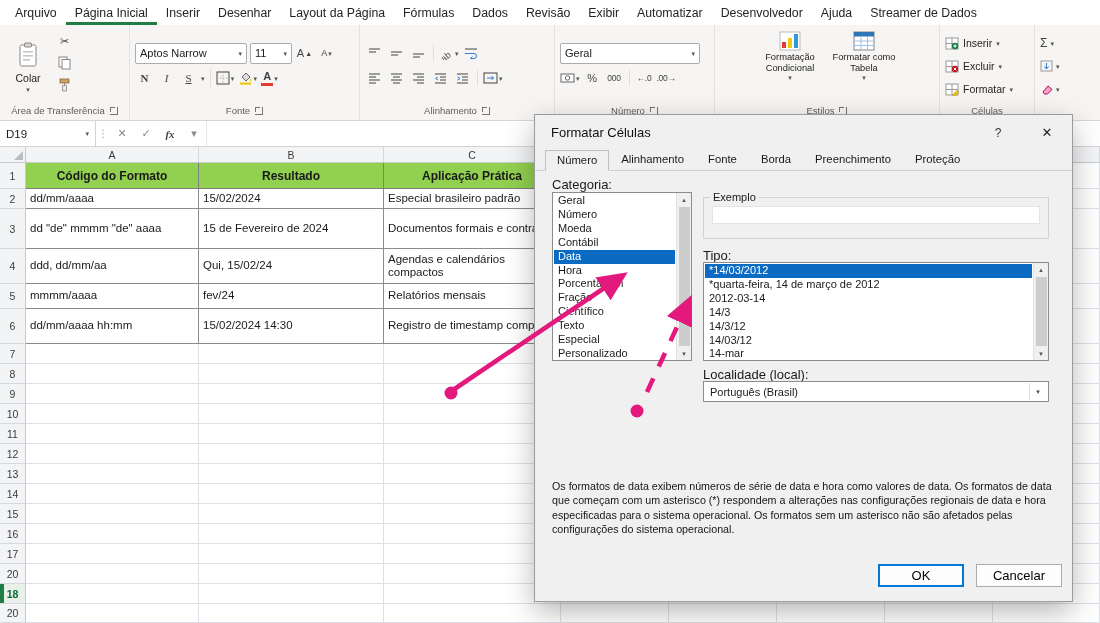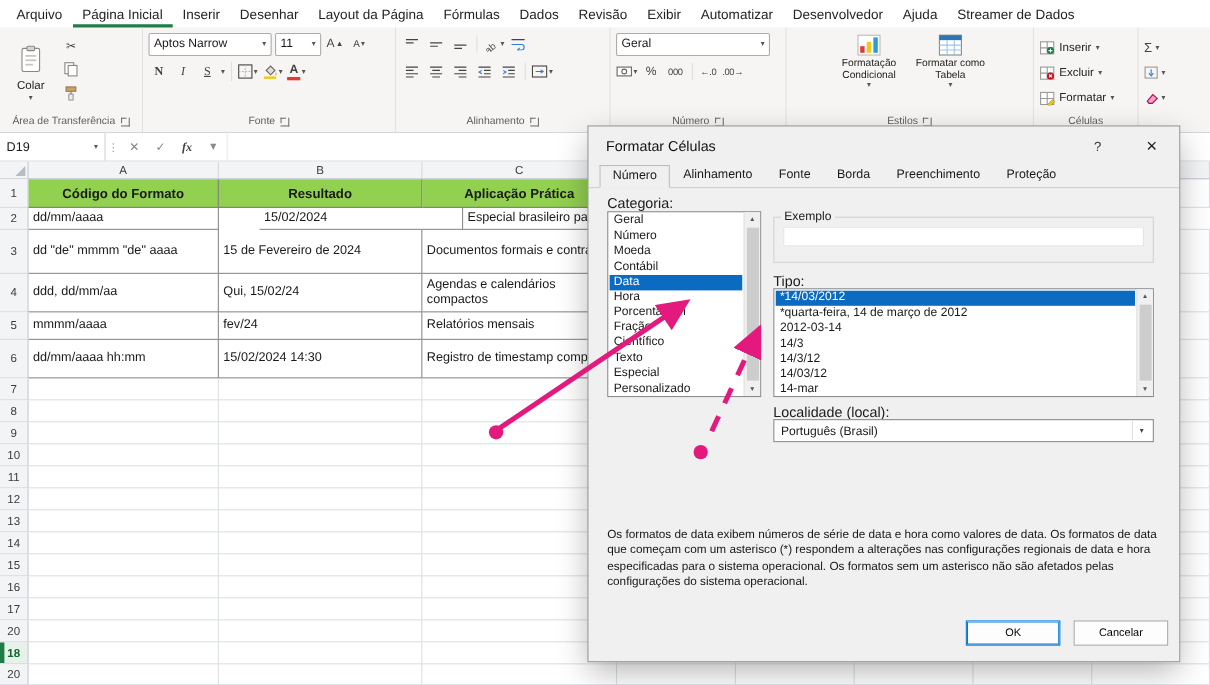--- a/index.html
+++ b/index.html
@@ -15,21 +15,21 @@
   .ribbon{height:96px;background:#F6F5F3;border-bottom:1px solid #D8D6D4;display:flex;}
   .rg{position:relative;border-right:1px solid #E4E2E0;display:flex;flex-direction:column;}
   .g-clip{width:130px}.g-font{width:230px}.g-align{width:195px}.g-num{width:160px}
   .g-sty{width:225px}.g-cells{width:95px}.g-edit{width:65px;border-right:none}
   .rg-c{flex:1;display:flex;padding:4px 5px 0;gap:4px;}
   .rg-l{height:17px;display:flex;align-items:center;justify-content:center;gap:5px;
         font-size:9.5px;color:#5F5D5B;padding-bottom:2px;}
   .lnch{width:8px;height:8px;border-right:1.4px solid #767472;border-bottom:1.4px solid #767472;position:relative;}
   .lnch::before{content:"";position:absolute;left:0;top:0;width:4px;height:4px;
         border-left:1.4px solid #767472;border-top:1.4px solid #767472;}
-  .col{display:flex;flex-direction:column;gap:2px;}
+  .col{display:flex;flex-direction:column;gap:2px;justify-content:center;}
   .rrow{display:flex;align-items:center;gap:3px;height:24px;}
   .bigbtn{width:46px;display:flex;flex-direction:column;align-items:center;justify-content:center;
         gap:2px;font-size:10.5px;color:#252423;border-radius:3px;padding-top:2px;}
   .ib{height:20px;min-width:19px;display:flex;align-items:center;justify-content:center;gap:1px;
         font-size:11px;color:#444;border-radius:2px;}
   .chev{font-size:7px;color:#555;line-height:1;}
   .combo{background:#fff;border:1px solid #ACACAC;height:21px;display:flex;align-items:center;
         justify-content:space-between;padding:0 4px;font-size:11px;border-radius:2px;}
   .vs{width:1px;background:#E1DFDD;height:40px;align-self:center;margin:0 2px;}
   .bld{font-weight:bold;font-family:"Liberation Serif",serif;}
@@ -95,21 +95,21 @@
   .example{position:absolute;left:168px;top:20px;width:346px;height:48px;border:1px solid #D2D2D2;}
   .example legend{font-size:11px;padding:0 3px;margin-left:6px;color:#1a1a1a;}
   .exbox{margin:3px 8px 0;height:18px;background:#fff;border:1px solid #E4E4E4;}
   .locselect{position:absolute;left:168px;top:210px;width:346px;height:21px;background:#fff;
         border:1px solid #8C8C8C;display:flex;align-items:center;justify-content:space-between;
         padding:0 2px 0 6px;font-size:11px;}
   .locselect .dd{width:17px;height:17px;display:flex;align-items:center;justify-content:center;
         border-left:1px solid #E0E0E0;color:#444;font-size:7px;}
   .ddesc{position:absolute;left:17px;right:20px;top:308px;font-size:10.7px;line-height:1.34;color:#161616;}
   .dfooter{position:absolute;right:10px;bottom:14px;display:flex;gap:12px;}
-  .dfooter button{width:86px;height:23px;font-size:10px;font-family:"Liberation Sans",sans-serif;
+  .dfooter button{width:86px;height:23px;font-size:13px;font-family:"Liberation Sans",sans-serif;
         background:#FDFDFD;border:1px solid #ABABAB;}
   .okbtn{border:1px solid var(--ok-blue) !important;box-shadow:inset 0 0 0 1px var(--ok-blue);}
 
   .arrows{position:absolute;left:0;top:0;z-index:60;pointer-events:none;}
 </style>
 </head>
 <body>
 
 <div>
 
@@ -460,21 +460,21 @@
           <div class="cell thead" style="width: 177px;">Aplicação Prática</div>
           <div class="cell" style="width: 108px;"></div>
           <div class="cell" style="width: 108px;"></div>
           <div class="cell" style="width: 108px;"></div>
           <div class="cell" style="width: 108px;"></div>
           <div class="cell" style="width: 107px;"></div>
         </div>
         <div class="grow" style="height: 20px;">
           <div class="rh">2</div>
           <div class="cell tcell" style="width: 173px;">dd/mm/aaaa</div>
-          <div class="cell tcell" style="width: 185px; margin-left: 37px;">15/02/2024</div>
+          <div class="cell tcell" style="width: 185px;">15/02/2024</div>
           <div class="cell tcell" style="width: 177px;">Especial brasileiro padrão</div>
           <div class="cell" style="width: 108px;"></div>
           <div class="cell" style="width: 108px;"></div>
           <div class="cell" style="width: 108px;"></div>
           <div class="cell" style="width: 108px;"></div>
           <div class="cell" style="width: 107px;"></div>
         </div>
         <div class="grow" style="height: 40px;">
           <div class="rh">3</div>
           <div class="cell tcell" style="width: 173px;">dd "de" mmmm "de" aaaa</div>

